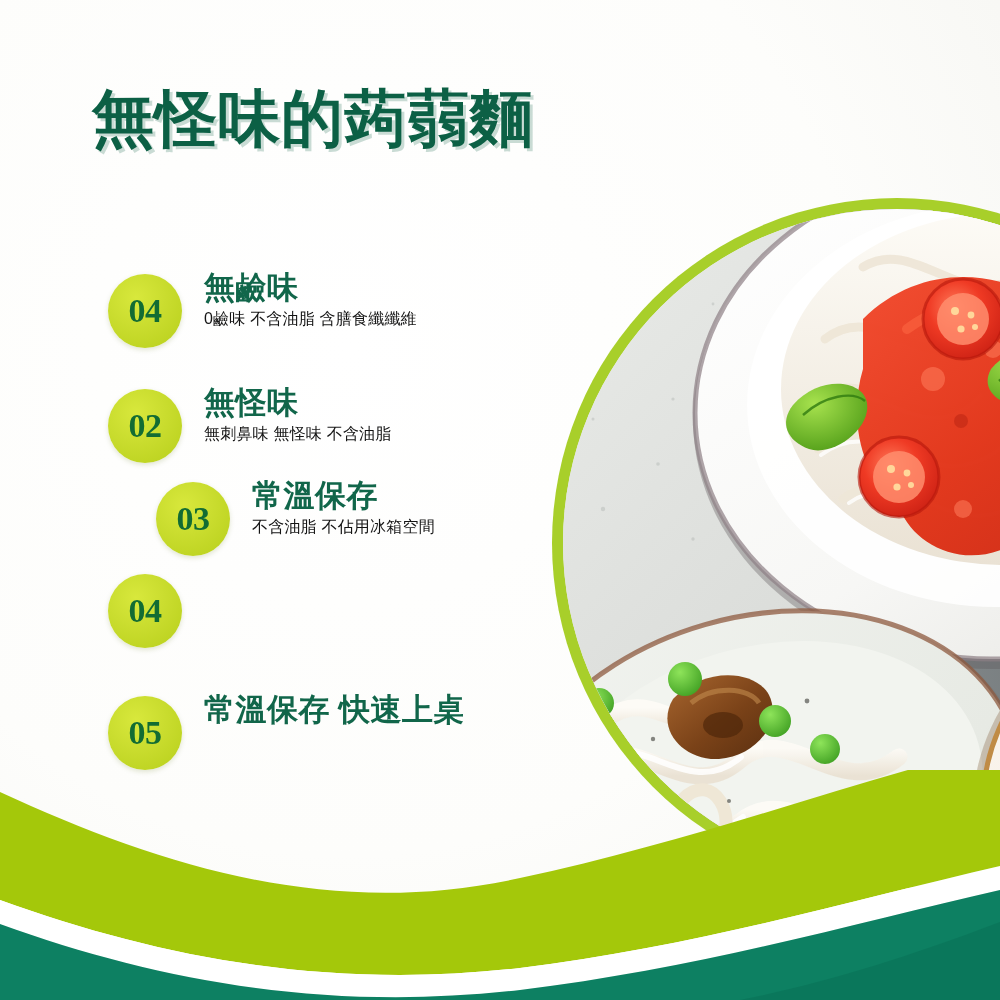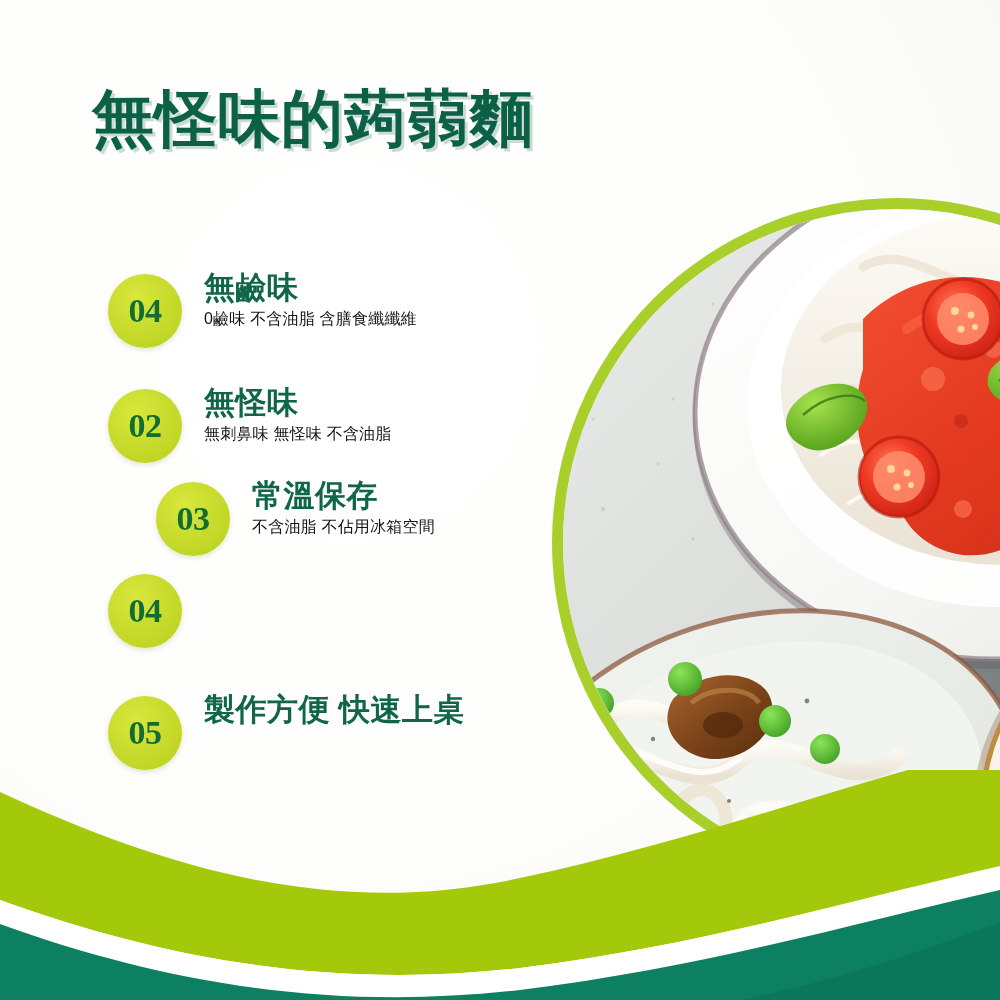--- a/index.html
+++ b/index.html
@@ -449,21 +449,21 @@
       <div class="badge">
         <span class="badge-num">04</span>
       </div>
     </div>
 
     <div class="feature-row r4">
       <div class="badge">
         <span class="badge-num">05</span>
       </div>
       <div class="feature-text">
-        <div class="feature-title">製作方便 快速上桌</div>
+        <div class="feature-title">常溫保存 快速上桌</div>
       </div>
     </div>
 
   </div>
 
   <div class="wave-layer">
     <svg viewBox="0 0 1000 230" preserveAspectRatio="none">
 
       <path d="M0 22 C160 96 330 150 520 108 C700 70 860 8 1000 -24 L1000 96 C860 128 700 176 520 198 C330 220 160 188 0 130 Z" fill="#a4c80a"></path>
 

